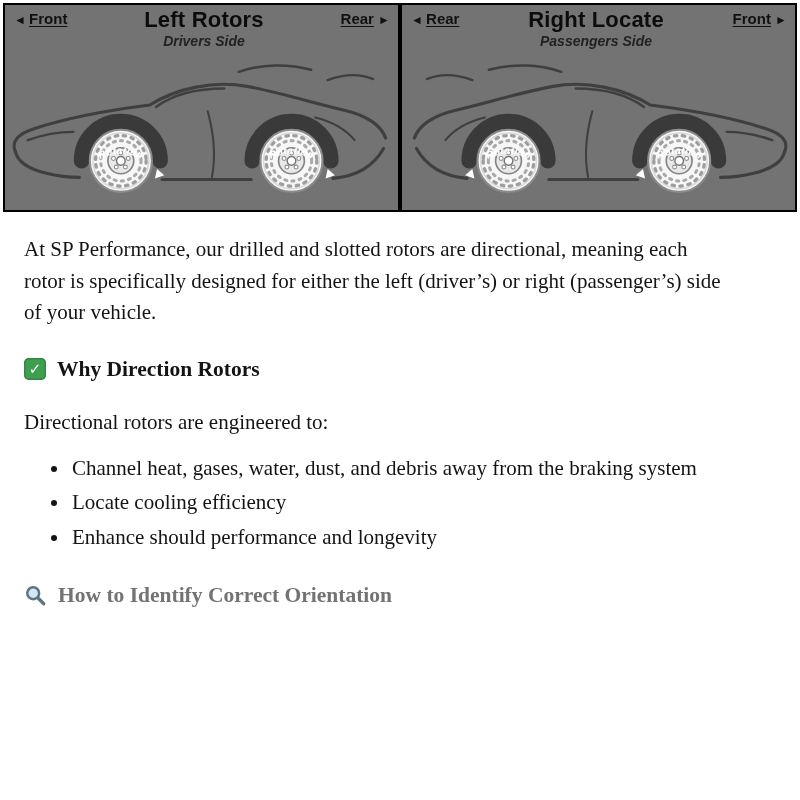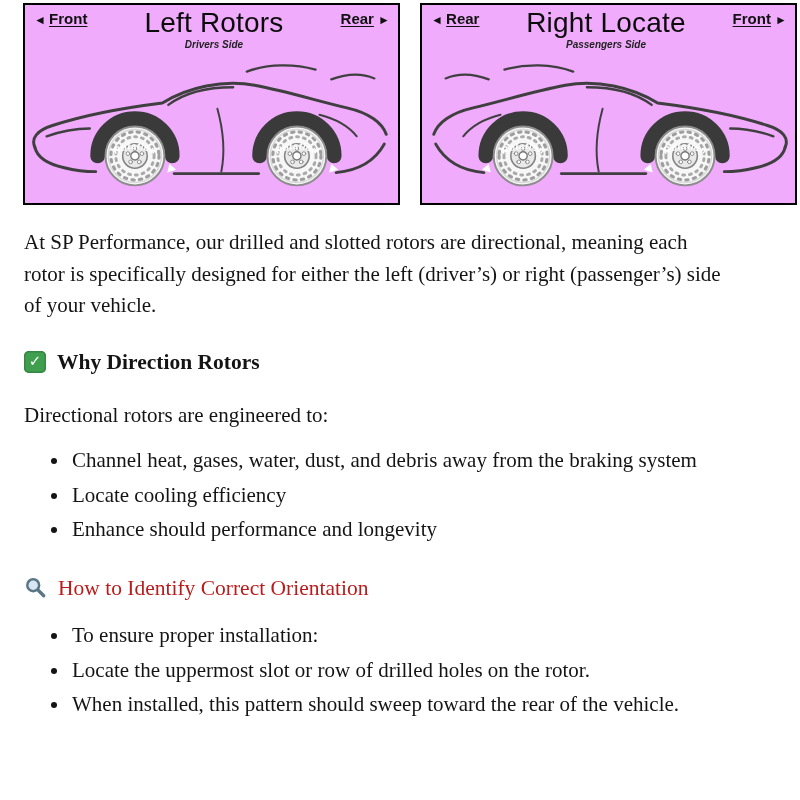--- a/index.html
+++ b/index.html
@@ -4,44 +4,44 @@
 <style>
   html, body { margin:0; padding:0; background:#fff; }
   body {
     width:800px; height:800px; overflow:hidden;
     font-family:"Liberation Serif", serif; color:#141414;
   }
 
   
   .diagram-row { display:flex; padding:3px 3px 0 3px; }
   .panel {
-    border:2px solid #000; width:50%; box-sizing:border-box; background:#f0abfc;margin-left:20px;
+    border:2px solid #000; width:50%; box-sizing:border-box; background:#737373;
   }
   .panel-header {
     display:flex; justify-content:space-between; align-items:flex-start;
     padding:5px 9px 0 9px; font-family:"Liberation Sans", sans-serif;
   }
   .dir { font-weight:bold; font-size:15px; white-space:nowrap; color:#111; }
   .dir .dir-text { text-decoration:underline; text-underline-offset:2px; }
   .dir .arrow { font-size:12px; letter-spacing:-1px; }
   .title-block { text-align:center; margin-top:-3px; }
-  .panel-title { font-size:28px; font-weight:normal; color:#0c0c0c; letter-spacing:.2px; }
-  .panel-subtitle { font-size:10px; font-weight:bold; font-style:italic; margin-top:0; color:#222; }
+  .panel-title { font-size:22px; font-weight:bold; color:#0c0c0c; letter-spacing:.2px; }
+  .panel-subtitle { font-size:14px; font-weight:bold; font-style:italic; margin-top:0; color:#222; }
   .car-svg { display:block; width:100%; height:auto; margin-top:-4px; }
   .rot-text { font-family:"Liberation Sans", sans-serif; font-style:italic; font-weight:bold;
               font-size:9.5px; fill:#ffffff; letter-spacing:.4px; }
 
   
   .content { padding:6px 28px 0 24px; font-size:21px; line-height:1.5; }
   .intro { margin:16px 0 0 0; max-width:700px; }
   .section-title {
     display:flex; align-items:center; gap:11px;
     font-size:21.5px; font-weight:bold; margin:24px 0 0 0;
   }
-  .section-title.identify { font-weight:normal; color:#b91c1c; margin-top:26px; }
+  .section-title.identify { font-weight:bold; color:#737373; margin-top:26px; }
   .check-badge {
     width:22px; height:22px; flex:0 0 22px; background:#3f9f4f; border-radius:5px;
     color:#fff; display:inline-flex; align-items:center; justify-content:center;
     font-family:"DejaVu Sans", sans-serif; font-size:15px; font-weight:bold;
     box-shadow:inset 0 0 0 1.5px #358743;
   }
   .magnifier { width:23px; height:23px; flex:0 0 23px; }
   .lead { margin:22px 0 0 0; }
   ul.bullets { margin:14px 0 0 0; padding-left:46px; }
   ul.bullets li { margin:3px 0; padding-left:2px; }
@@ -167,19 +167,14 @@
   </ul>
 
   <h2 class="section-title identify">
     <svg class="magnifier" viewBox="0 0 24 24">
       <circle cx="9.6" cy="9.6" r="6.2" fill="#d7e6f2" stroke="#5a7684" stroke-width="2.6"></circle>
       <line x1="14.6" y1="14.6" x2="20.6" y2="20.6" stroke="#5a7684" stroke-width="3.4" stroke-linecap="round"></line>
     </svg>
     <span>How to Identify Correct Orientation</span>
   </h2>
 
-  <ul class="bullets bullets-identify">
-    <li>To ensure proper installation:</li>
-    <li>Locate the uppermost slot or row of drilled holes on the rotor.</li>
-    <li>When installed, this pattern should sweep toward the rear of the vehicle.</li>
-  </ul>
 
 </div>
 
 </body></html>

